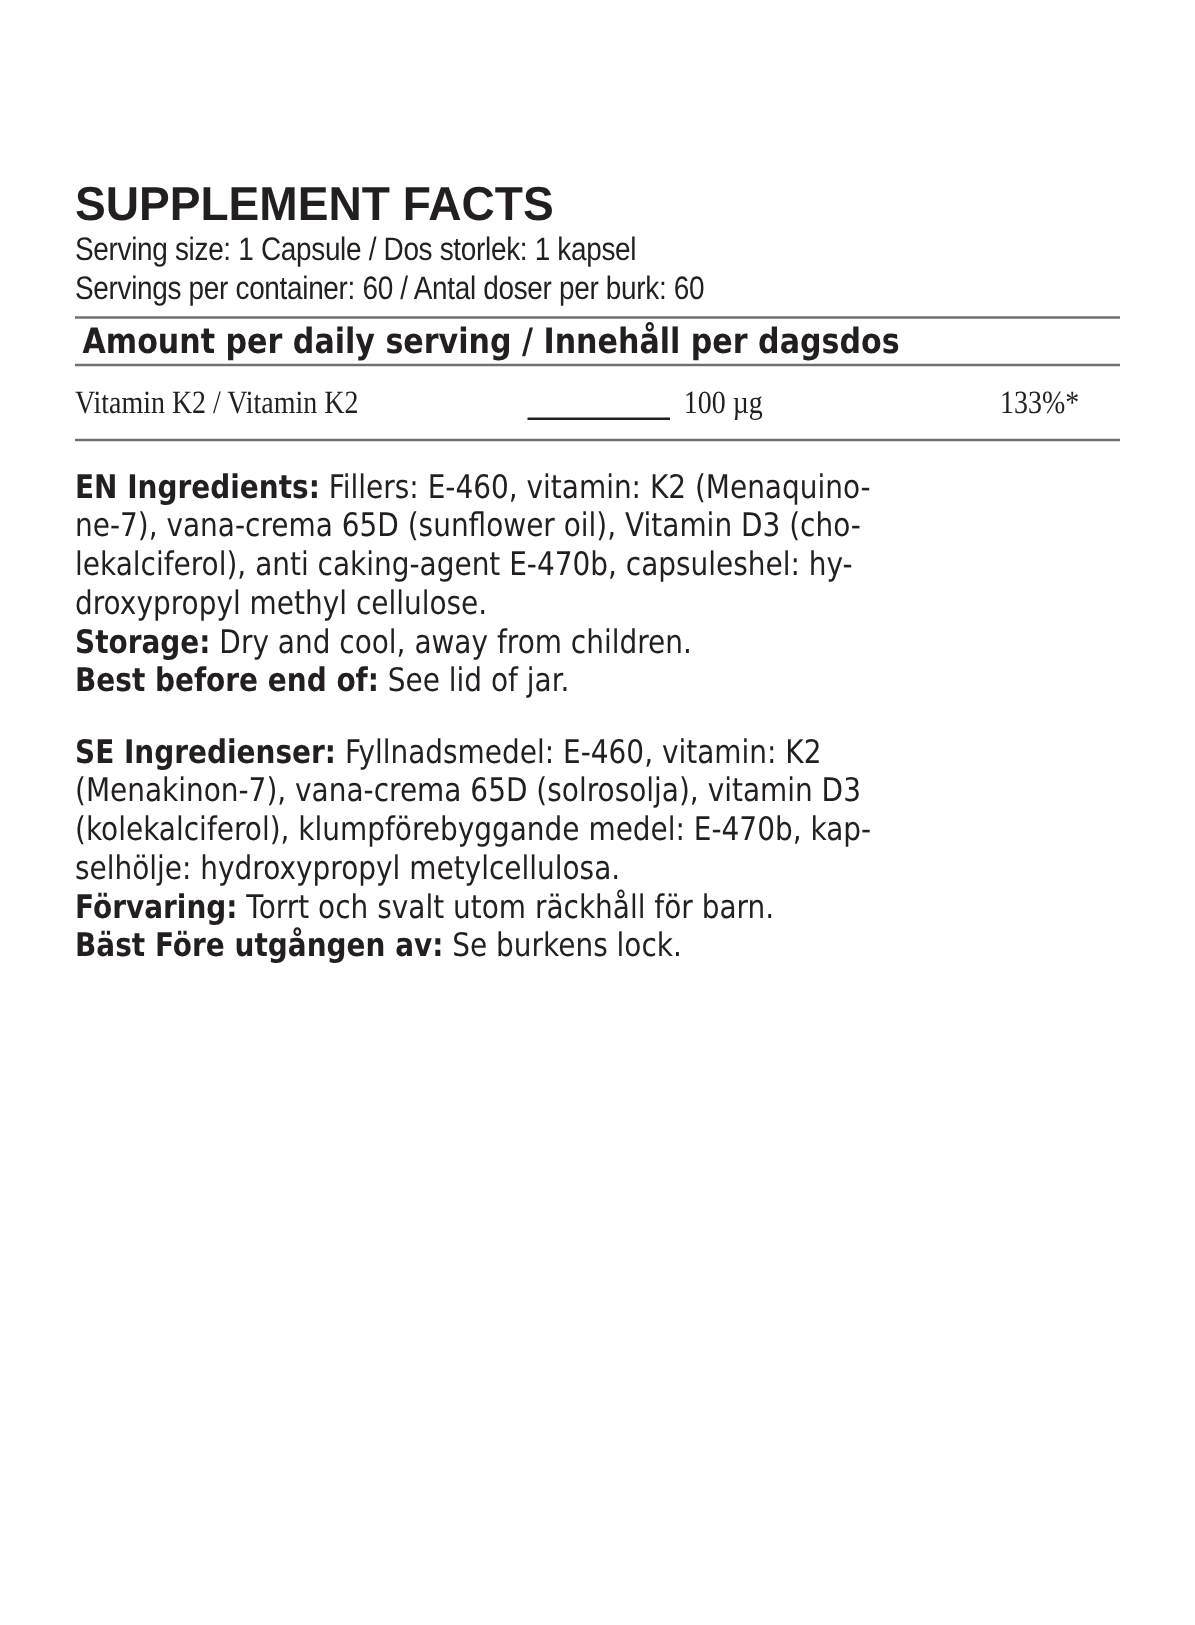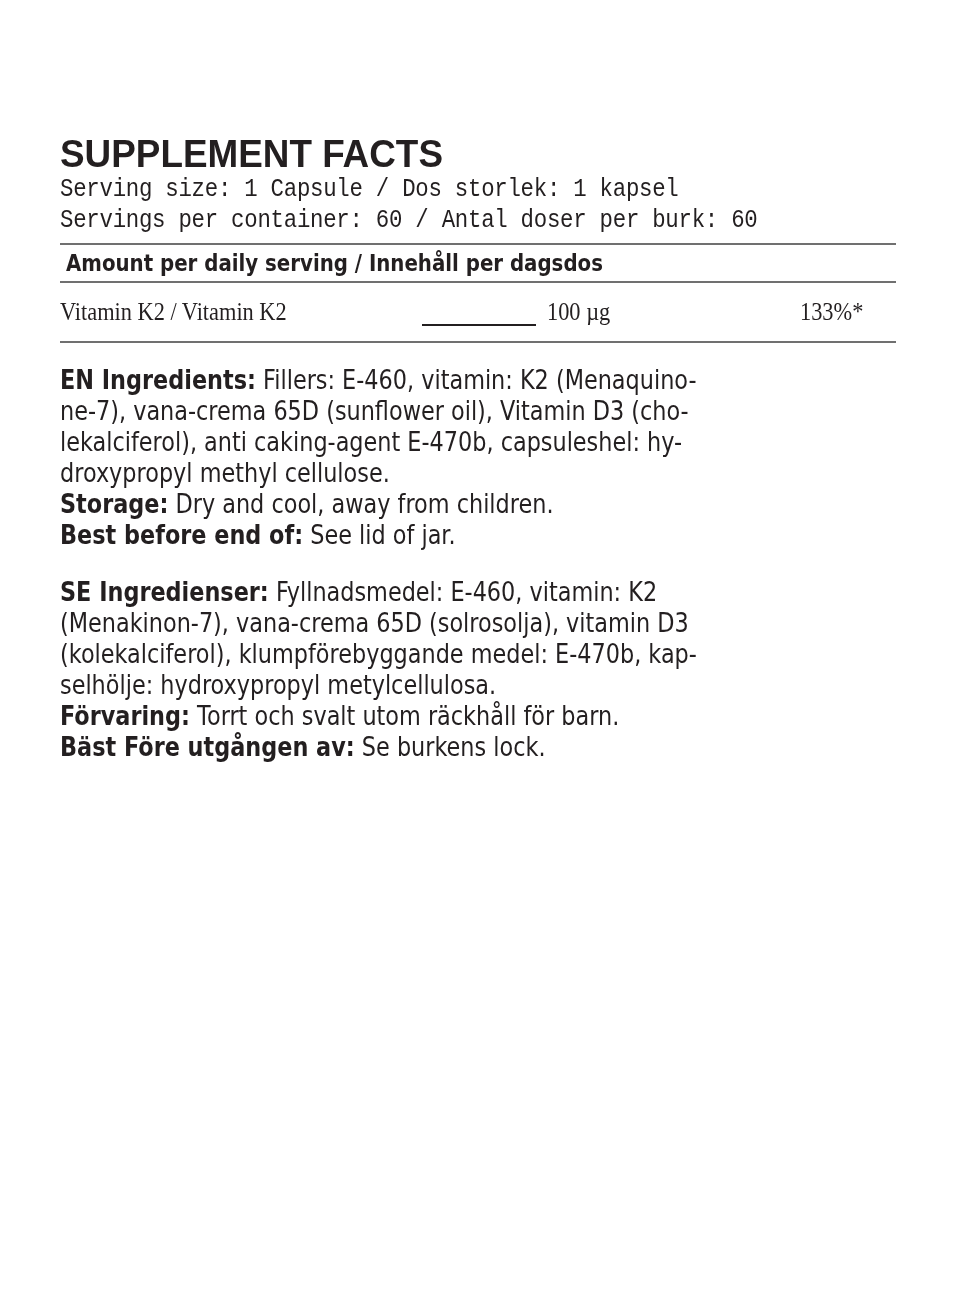--- a/index.html
+++ b/index.html
@@ -1,36 +1,36 @@
 <!DOCTYPE html>
 <html><head>
 <meta charset="utf-8">
 <style>
   html, body { margin: 0; padding: 0; background: #ffffff; }
   body {
     width: 956px; height: 1300px; position: relative; overflow: hidden;
     font-family: "DejaVu Sans", "Liberation Sans", sans-serif;
     color: #231f20;
   }
-  .page { position: absolute; left: 60px; top: 132px; width: 836px; }
+  .page { position: absolute; left: 60px; top: 142px; width: 836px; }
   .title {
     font-family: "Liberation Sans", sans-serif;
     font-weight: 700; font-size: 38px; line-height: 40px;
     letter-spacing: 0px; transform: scaleX(0.97); transform-origin: left;
     margin: 0; padding-top: 2px;
   }
   .line {
-    font-family: Liberation Mono, monospace;
+    font-family: Liberation Sans, sans-serif;
     font-size: 26px; line-height: 31px; letter-spacing: -0.3px;
     white-space: nowrap;
   }
   .cond { display: inline-block; transform: scaleX(0.86); transform-origin: left; white-space: nowrap; }
   .rule { height: 0; border-top: 2px solid #707070; width: 836px; }
   .amount-head {
-    font-weight: 700; font-size: 23px; line-height: 36px;
+    font-weight: 700; font-size: 28px; line-height: 36px;
     padding-left: 6px; white-space: nowrap;
   }
   .nutrient-row { position: relative; height: 38px; font-size: 26px; line-height: 38px; font-family: Liberation Serif, serif; }
   .nutrient-row span { position: absolute; top: 0; white-space: nowrap; }
   .blank-line {
     position: absolute; height: 0; border-top: 2px solid #231f20;
   }
   .para { font-size: 26px; line-height: 31px; }
   .para .cond { display: block; }
   b.lbl { font-weight: 700; }

